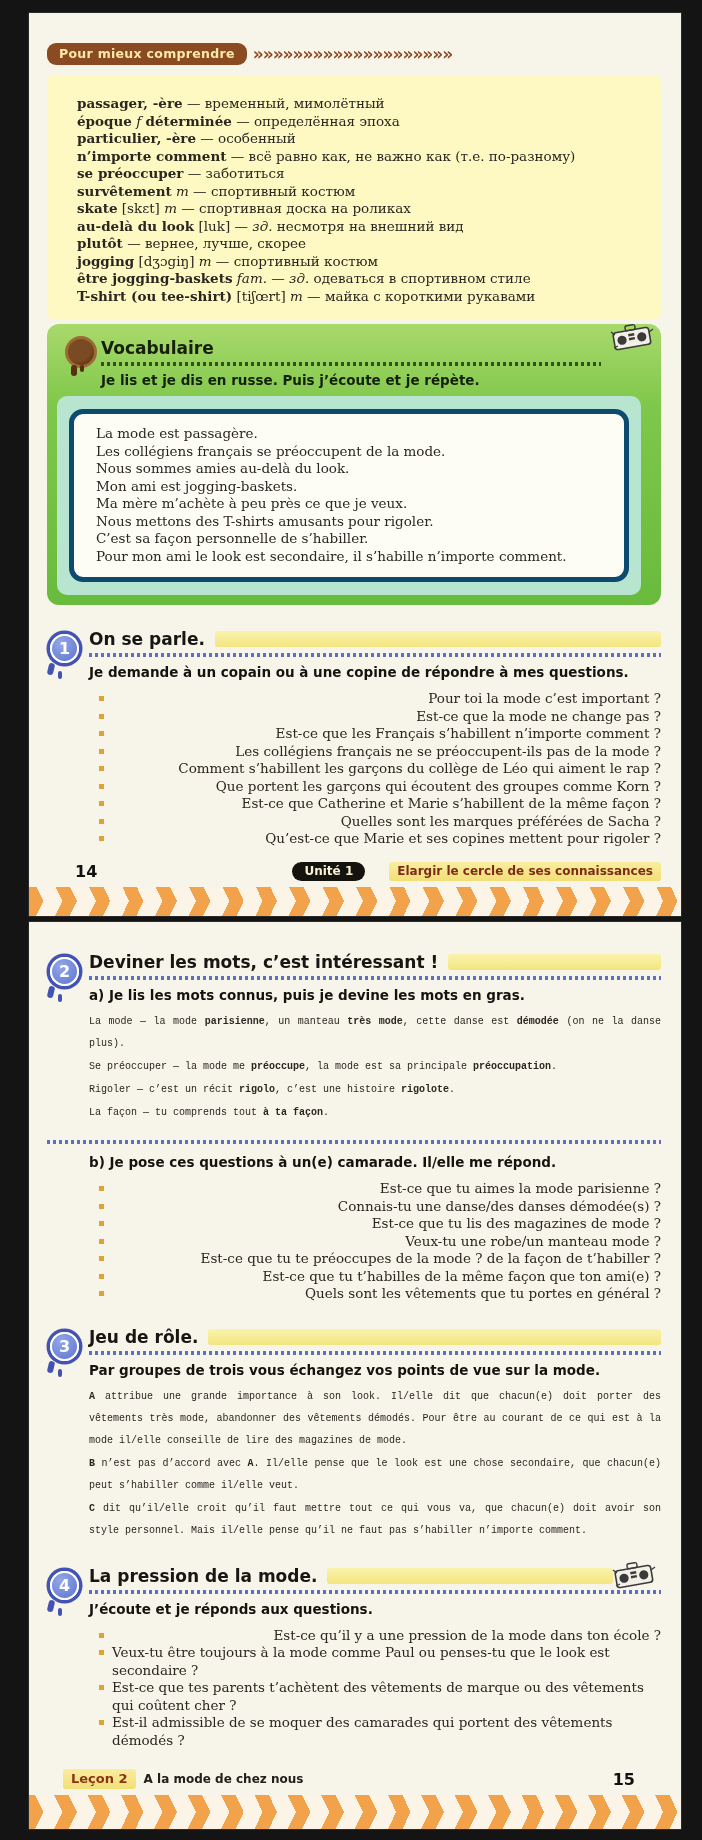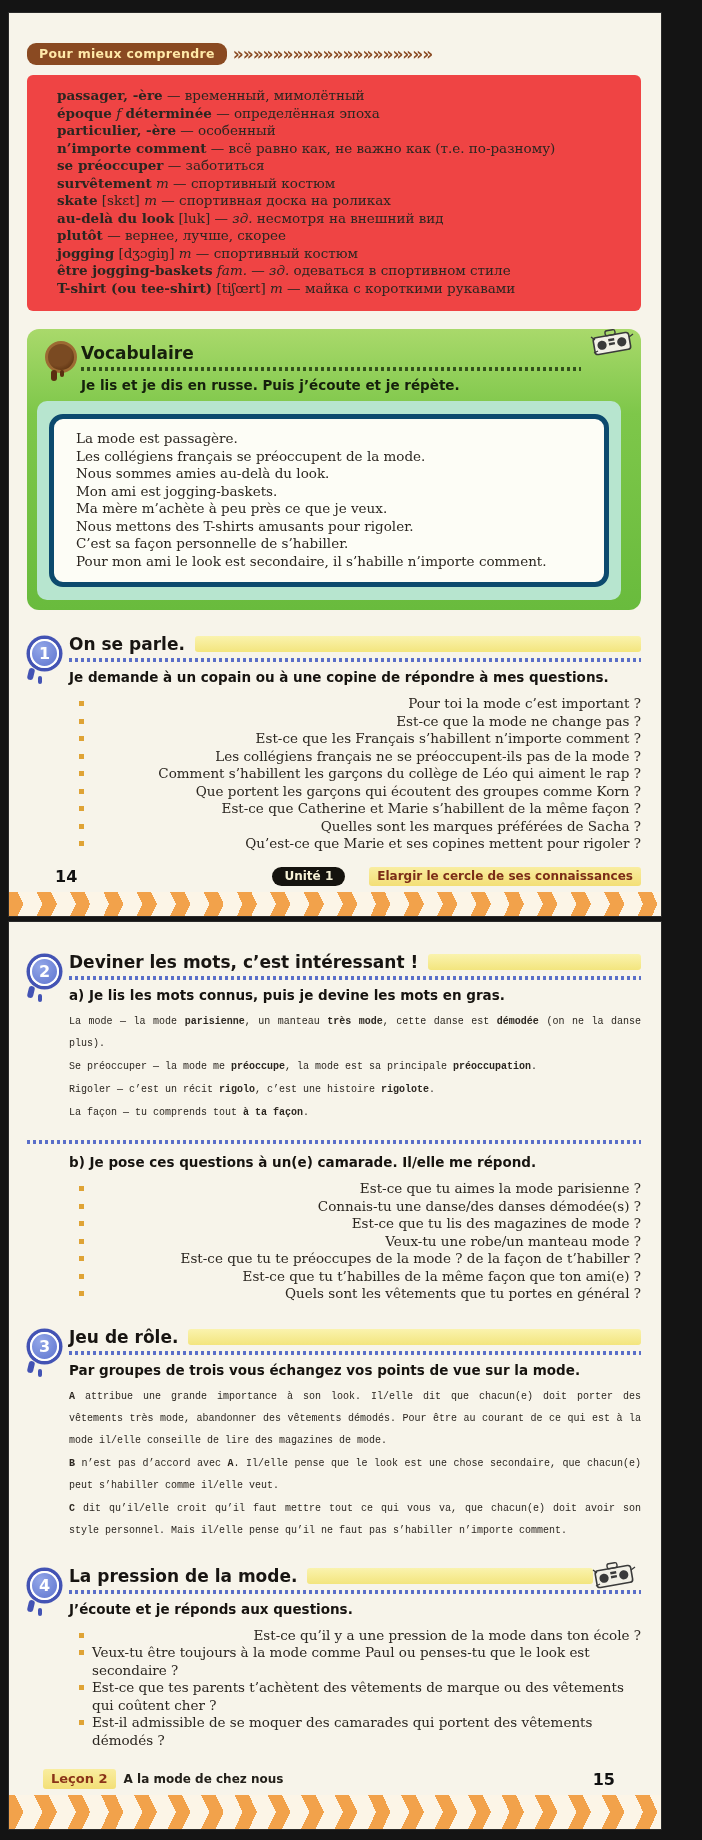--- a/index.html
+++ b/index.html
@@ -5,21 +5,21 @@
   * { box-sizing: border-box; margin: 0; padding: 0; }
   html,body { width:702px; height:1840px; }
   body {
     background:#141414;
     position:relative;
     font-family:"DejaVu Serif", serif;
     color:#2b2620;
     overflow:hidden;
   }
   .page {
-    position:absolute; left:8px; width:654px;
+    position:absolute; left:28px; width:654px;
     background:#f7f4ea;
     border:1px solid #2a2a2a;
     display:flex; flex-direction:column;
     overflow:hidden;
   }
   .page-1 { top:12px;  height:905px; }
   .page-2 { top:921px; height:909px; }
 
   
   .badge-row { display:flex; align-items:center; margin:30px 0 8px 18px; }
@@ -29,31 +29,31 @@
     padding:3px 12px 4px; border-radius:9px;
     letter-spacing:.3px; white-space:nowrap;
   }
   .chevrons {
     color:#8a4a22; font:bold 17px "DejaVu Sans", sans-serif;
     letter-spacing:-1px; margin-left:6px; overflow:hidden; white-space:nowrap;
   }
 
   
   .vocab-box {
-    background:#ef4444; border-radius:6px;
-    margin:2px 20px 0 18px; padding:12px 12px 14px 30px;
+    background:#fef9c3; border-radius:6px;
+    margin:2px 20px 0 18px; padding:20px 12px 14px 30px;
   }
   .vocab-line { font-size:13.5px; line-height:17.5px; }
   .seg-b { font-weight:bold; }
   .seg-i { font-style:italic; }
 
   
   .green-panel {
     position:relative;
-    margin:18px 20px 0 18px;
+    margin:5px 20px 0 18px;
     background:linear-gradient(180deg,#a9d96b 0%, #7ec74a 30%, #69bb3d 100%);
     border-radius:12px; padding:10px 20px 10px 10px;
   }
   .gp-head { position:relative; padding:4px 40px 0 44px; }
   .blob {
     position:absolute; left:8px; top:2px; width:32px; height:32px;
     border-radius:50%;
     background:radial-gradient(circle at 40% 35%, #7a4a22 55%, #4c2508 100%);
     border:3px solid #9c6a33;
   }

